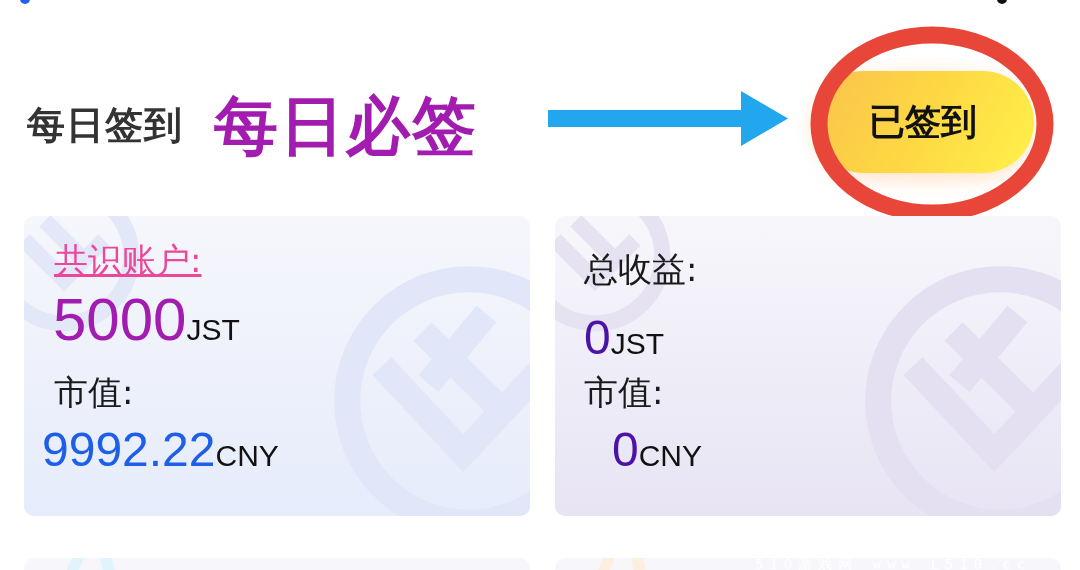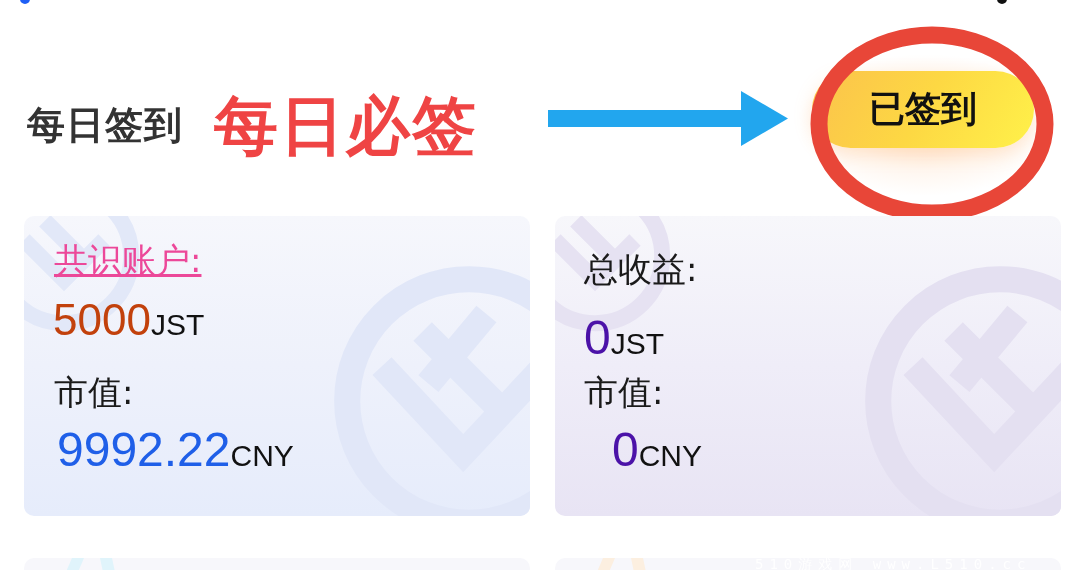--- a/index.html
+++ b/index.html
@@ -37,40 +37,40 @@
     left: 27px; top: 100px;
     font-size: 38px; font-weight: bold;
     color: #333333;
     letter-spacing: 1px;
     line-height: 50px;
   }
   .annotation-text {
     position: absolute;
     left: 214px; top: 88px;
     font-size: 64px; font-weight: bold;
-    color: #ef4444;
+    color: #a21caf;
     letter-spacing: 2px;
     line-height: 76px;
   }
   .annotation-arrow {
     position: absolute;
     left: 548px; top: 91px;
     width: 240px; height: 55px;
   }
   .checkin-btn-glow {
     position: absolute;
     left: 800px; top: 55px;
     width: 250px; height: 140px;
     border-radius: 70px;
     background: radial-gradient(ellipse at center, rgba(255,200,150,0.55) 0%, rgba(255,220,190,0.25) 45%, rgba(255,255,255,0) 72%);
   }
   .checkin-button {
     position: absolute;
     left: 812px; top: 71px;
-    width: 222px; height: 77px;
+    width: 222px; height: 102px;
     border-radius: 51px;
     background: linear-gradient(120deg, #fbc24c 0%, #fdd843 50%, #fff14a 100%);
     border: none;
     display: flex; align-items: center; justify-content: center;
     font-family: "DejaVu Sans", sans-serif;
     font-size: 36px; font-weight: bold;
     color: #111111;
     padding: 0;
     cursor: pointer;
     box-shadow: 0 6px 18px rgba(255,170,90,0.25);
@@ -178,24 +178,24 @@
     </svg>
   </div>
 
   <div style="position:absolute; left:24px; top:0; width:506px; height:570px; pointer-events:none;" class="card-text left-text">
     <div class="card" style="position:static;"></div>
   </div>
 
   <div style="position:absolute; left:24px; top:0;">
     <div class="card-field" style="position:absolute; left:30px; top:238px; font-size:34px; color:#ec4899; line-height:44px; white-space:nowrap;text-decoration:underline;">共识账户:</div>
     <div style="position:absolute; left:29px; top:290px; white-space:nowrap; line-height:60px;">
-      <span style="font-family:'Liberation Sans',sans-serif; font-size:44px; color:#c2410c;">5000</span><span style="font-family:'Liberation Sans',sans-serif; font-size:30px; color:#111;">JST</span>
+      <span style="font-family:'Liberation Sans',sans-serif; font-size:60px; color:#a21caf;">5000</span><span style="font-family:'Liberation Sans',sans-serif; font-size:30px; color:#111;">JST</span>
     </div>
     <div style="position:absolute; left:30px; top:370px; font-size:34px; color:#1a1a1a; line-height:44px; white-space:nowrap;">市值:</div>
-    <div style="position:absolute; left:33px; top:420px; white-space:nowrap; line-height:60px;">
+    <div style="position:absolute; left:18px; top:420px; white-space:nowrap; line-height:60px;">
       <span style="font-family:'Liberation Sans',sans-serif; font-size:48px; color:#1f5fe8;">9992.22</span><span style="font-family:'Liberation Sans',sans-serif; font-size:30px; color:#111;">CNY</span>
     </div>
   </div>
 
   <div style="position:absolute; left:555px; top:0;">
     <div style="position:absolute; left:29px; top:238px; font-size:34px; color:#1a1a1a; line-height:44px; white-space:nowrap;margin-top:9px;">总收益:</div>
     <div style="position:absolute; left:29px; top:308px; white-space:nowrap; line-height:60px;">
       <span style="font-family:'Liberation Sans',sans-serif; font-size:48px; color:#4b12a8;">0</span><span style="font-family:'Liberation Sans',sans-serif; font-size:30px; color:#111;">JST</span>
     </div>
     <div style="position:absolute; left:29px; top:370px; font-size:34px; color:#1a1a1a; line-height:44px; white-space:nowrap;">市值:</div>

